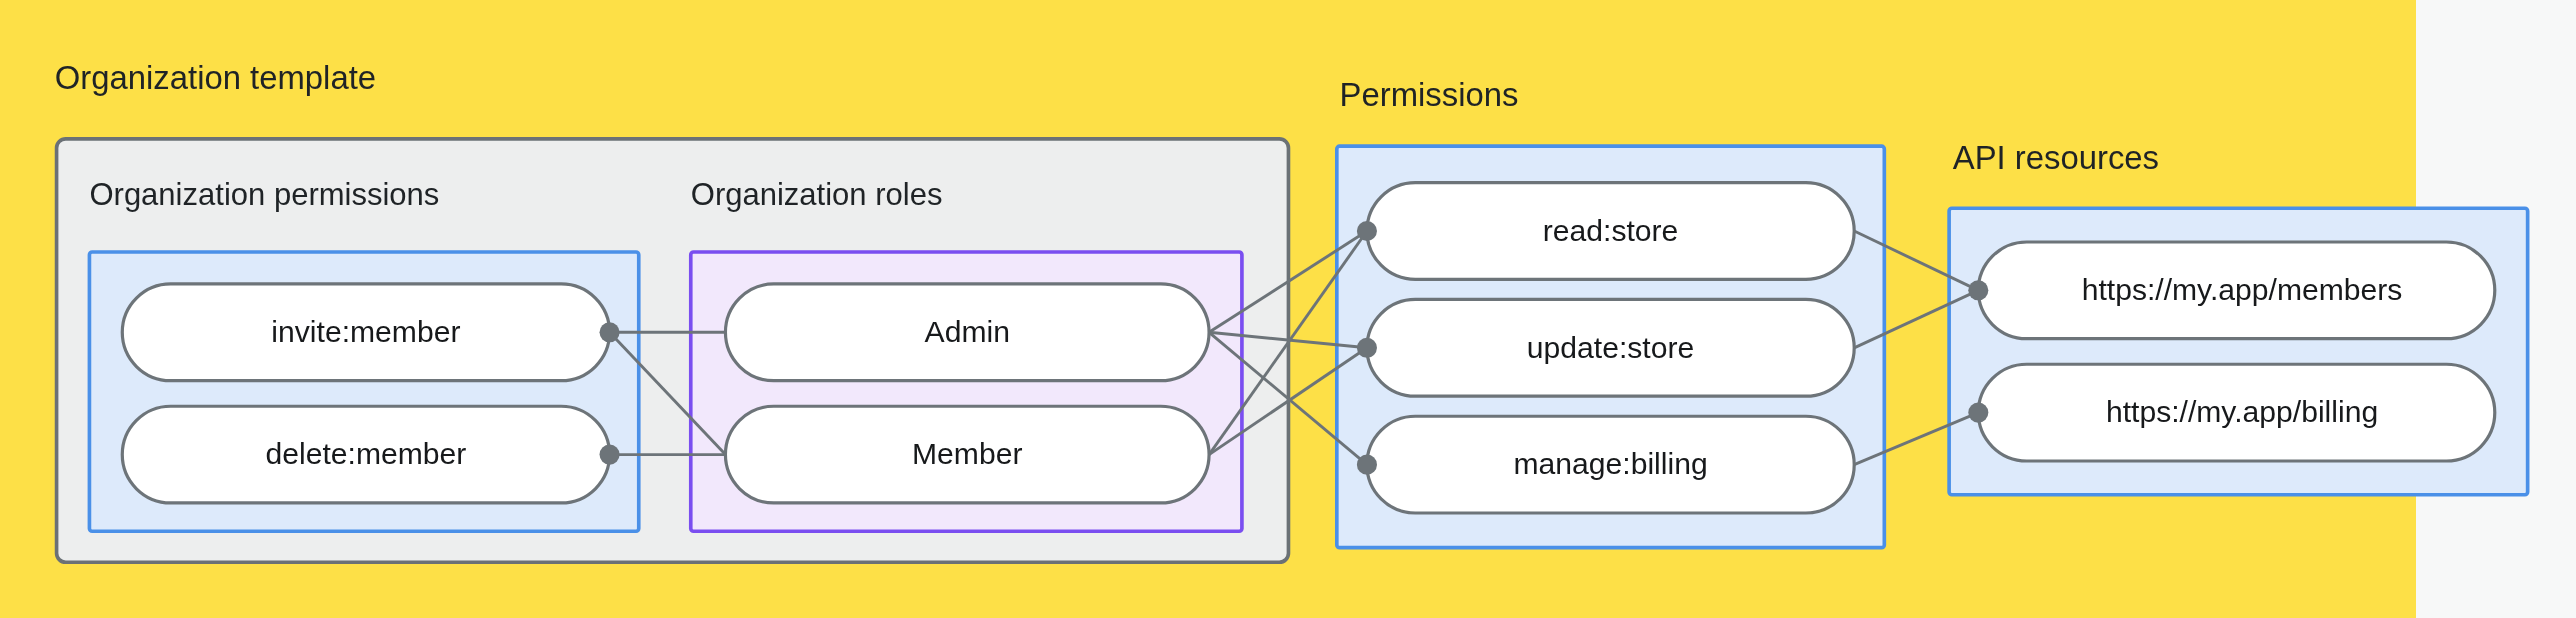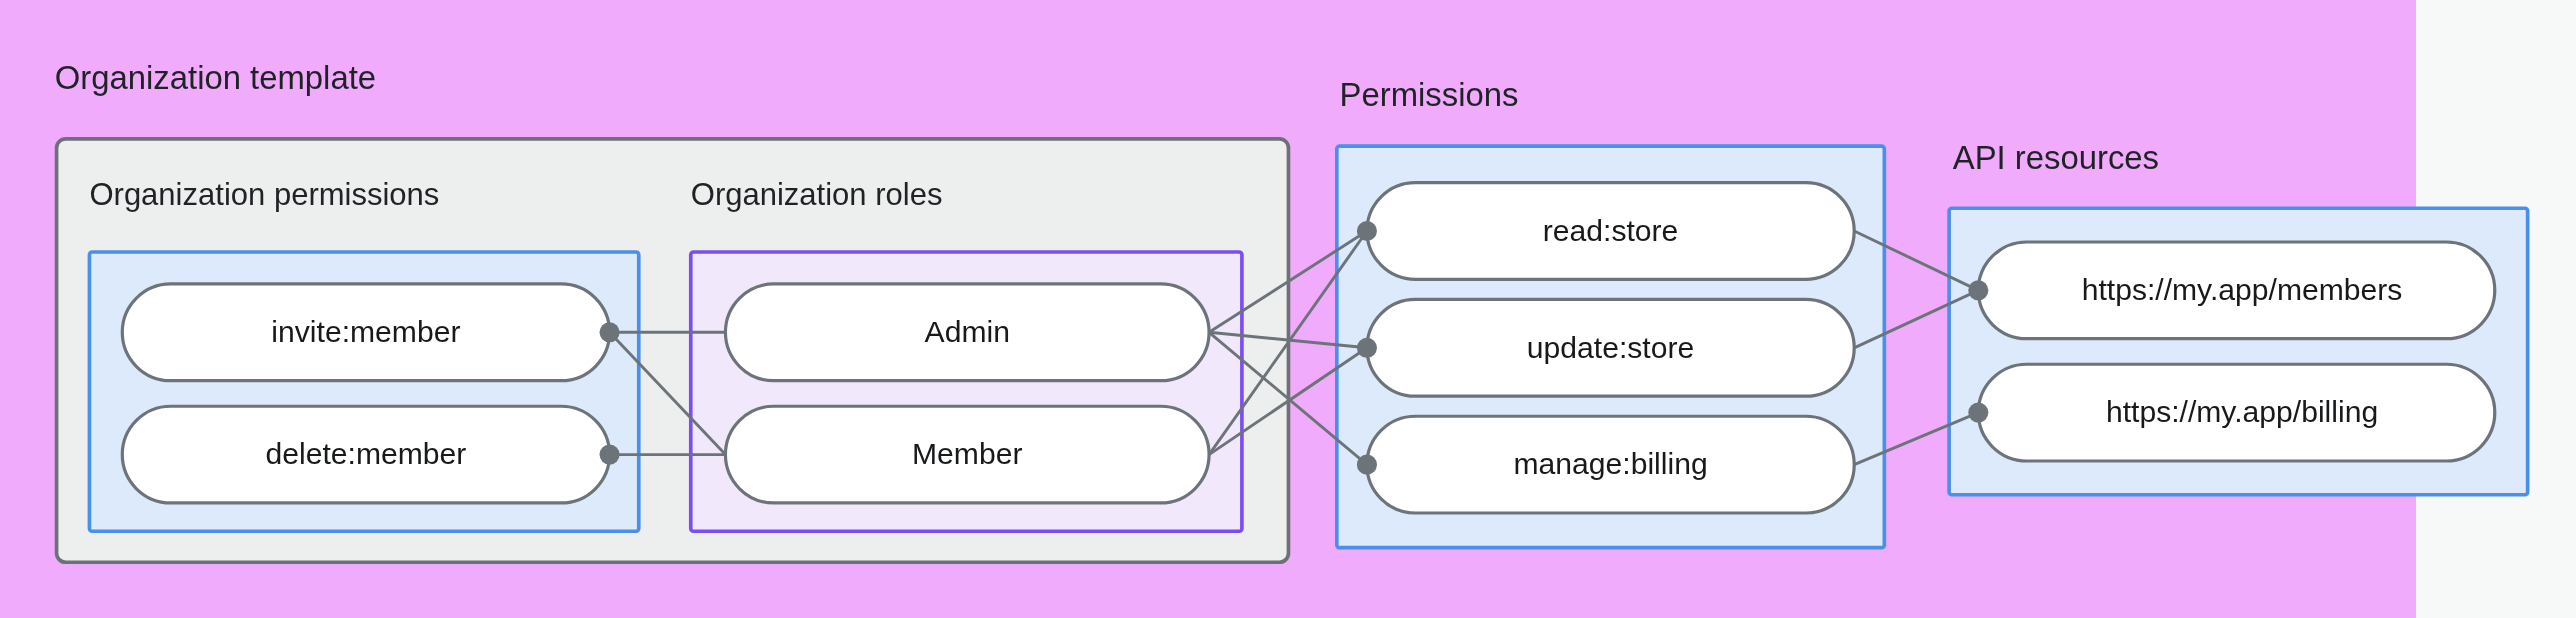--- a/index.html
+++ b/index.html
@@ -10,21 +10,21 @@
   body {
     width: 2576px;
     height: 619px;
     font-family: "Liberation Sans", sans-serif;
     overflow: hidden;
   }
   #diagram-root {
     position: relative;
     width: 2416px;
     height: 619px;
-    background: #f0abfc;
+    background: #fde047;
   }
   svg#diagram-svg {
     position: absolute;
     top: 0;
     left: 0;
     width: 2576px;
     height: 619px;
     display: block;
   }
   .grp-label {

